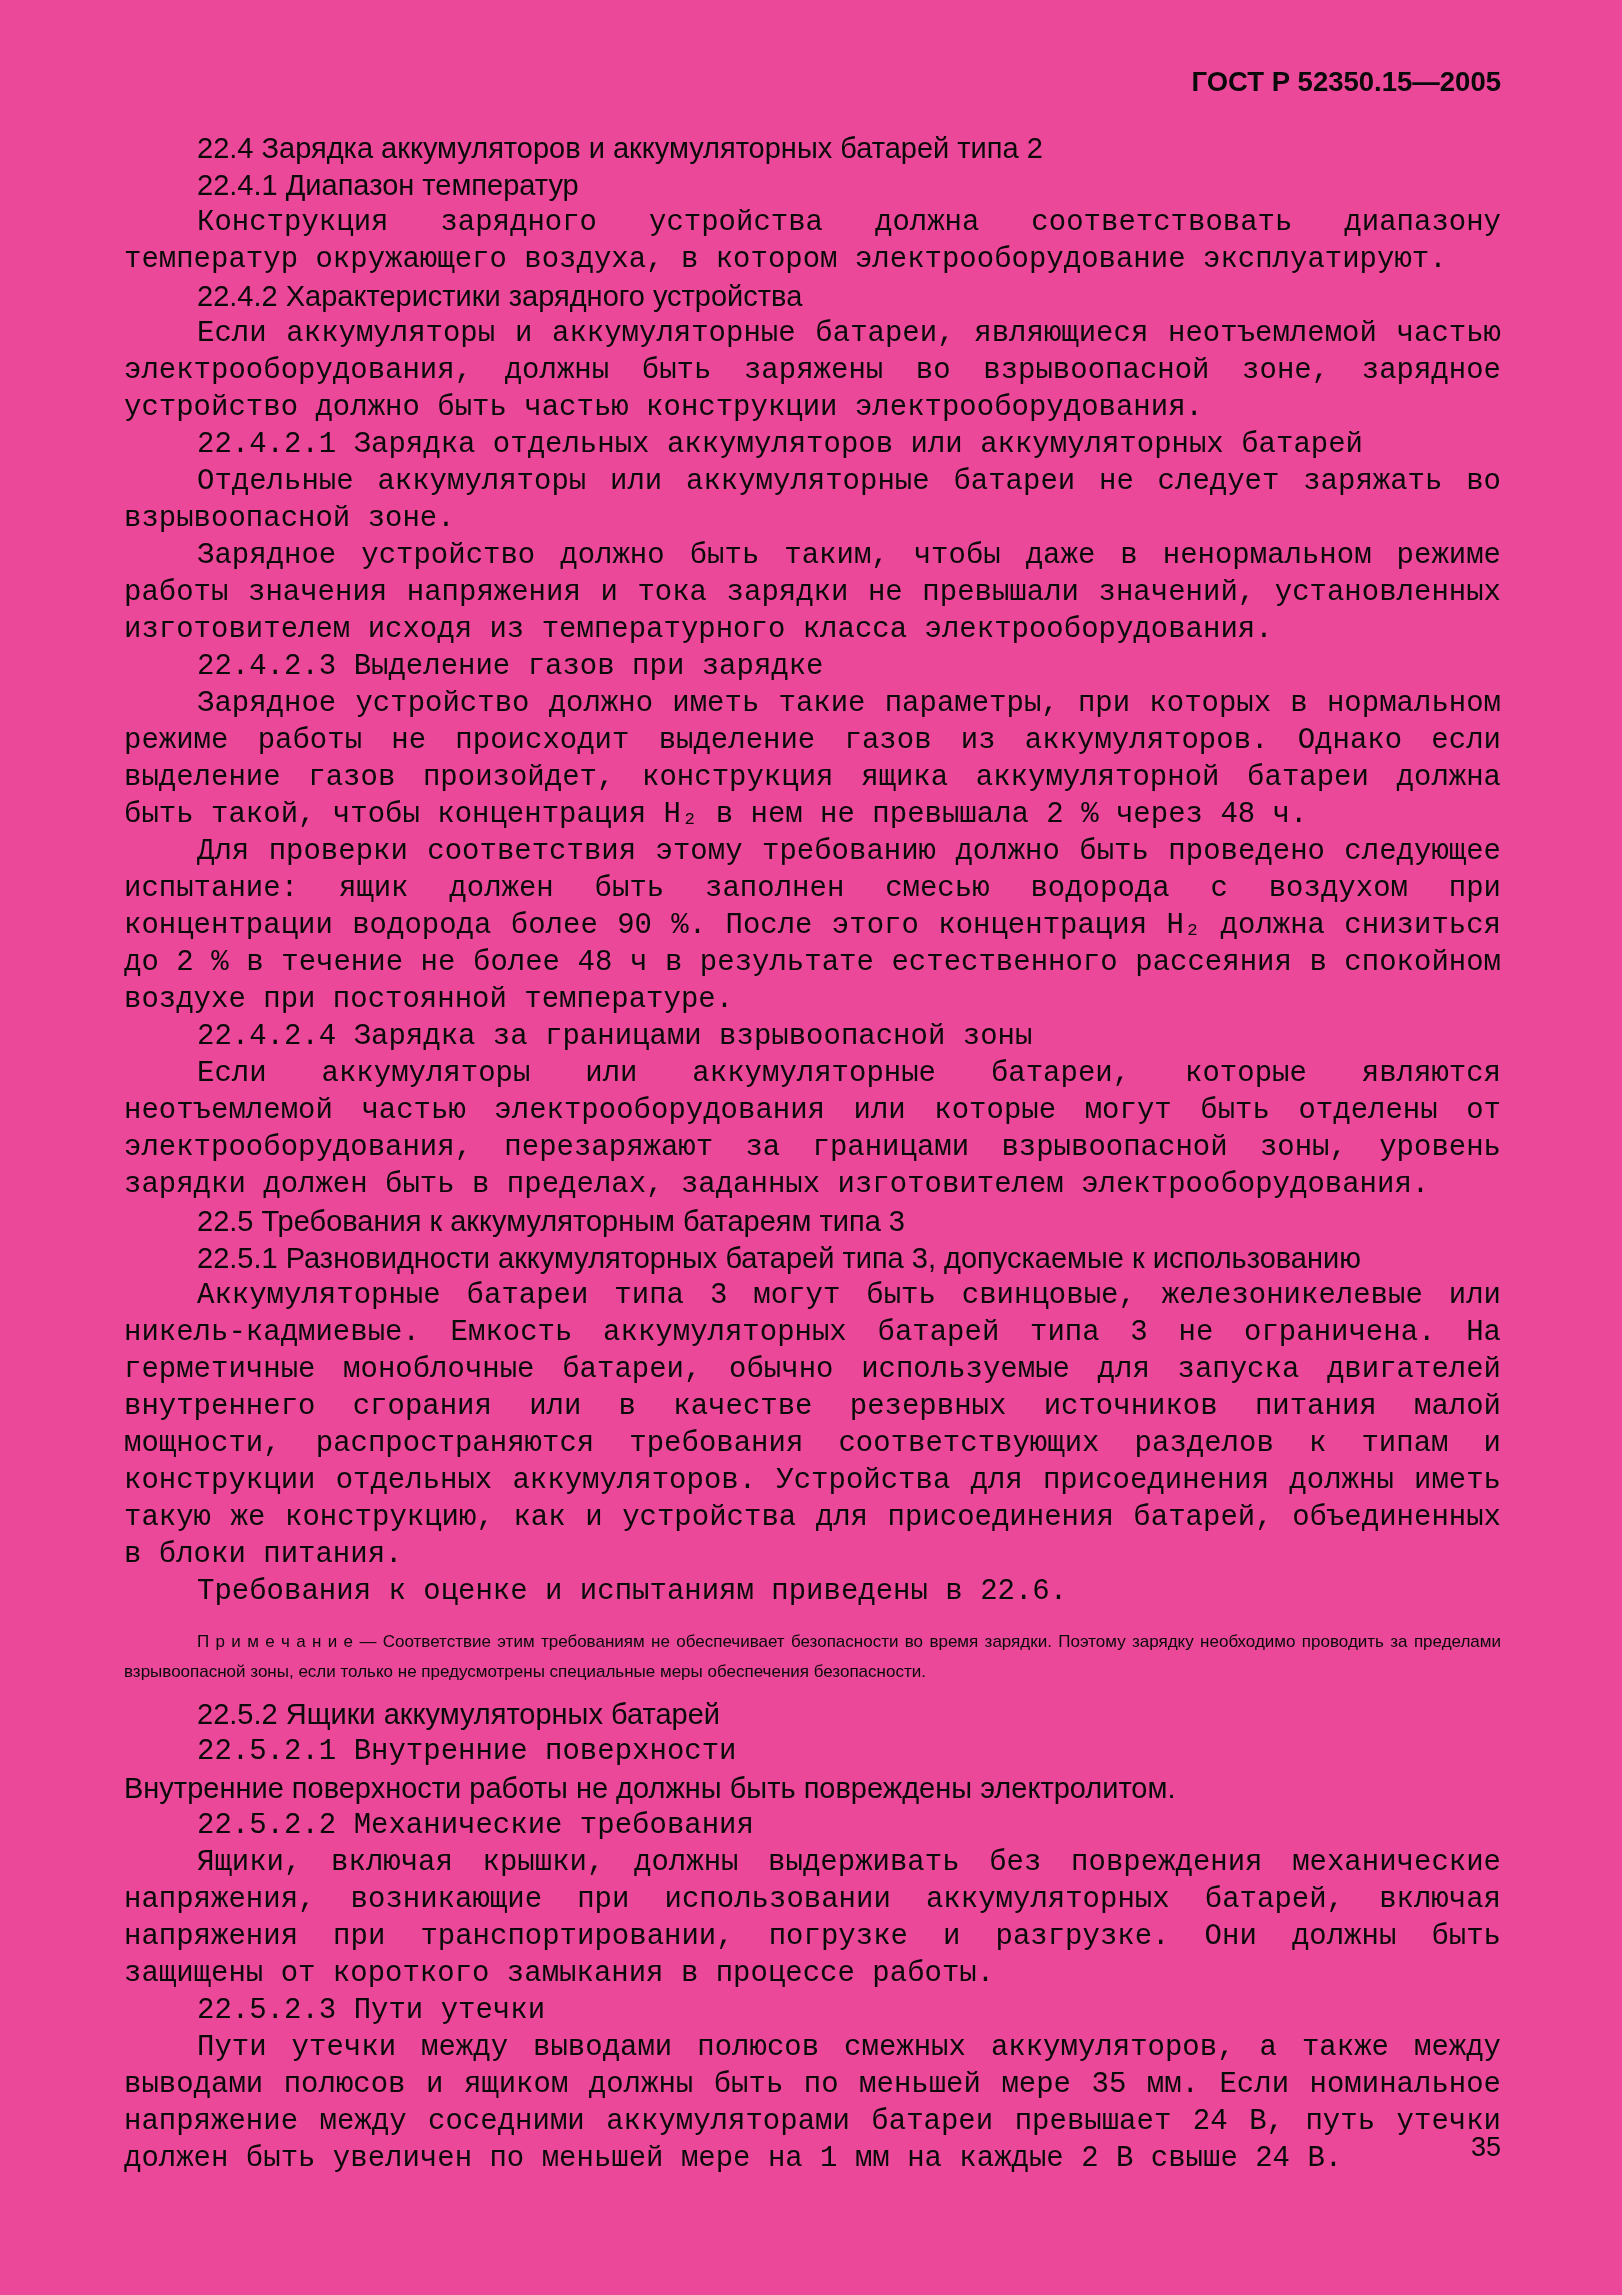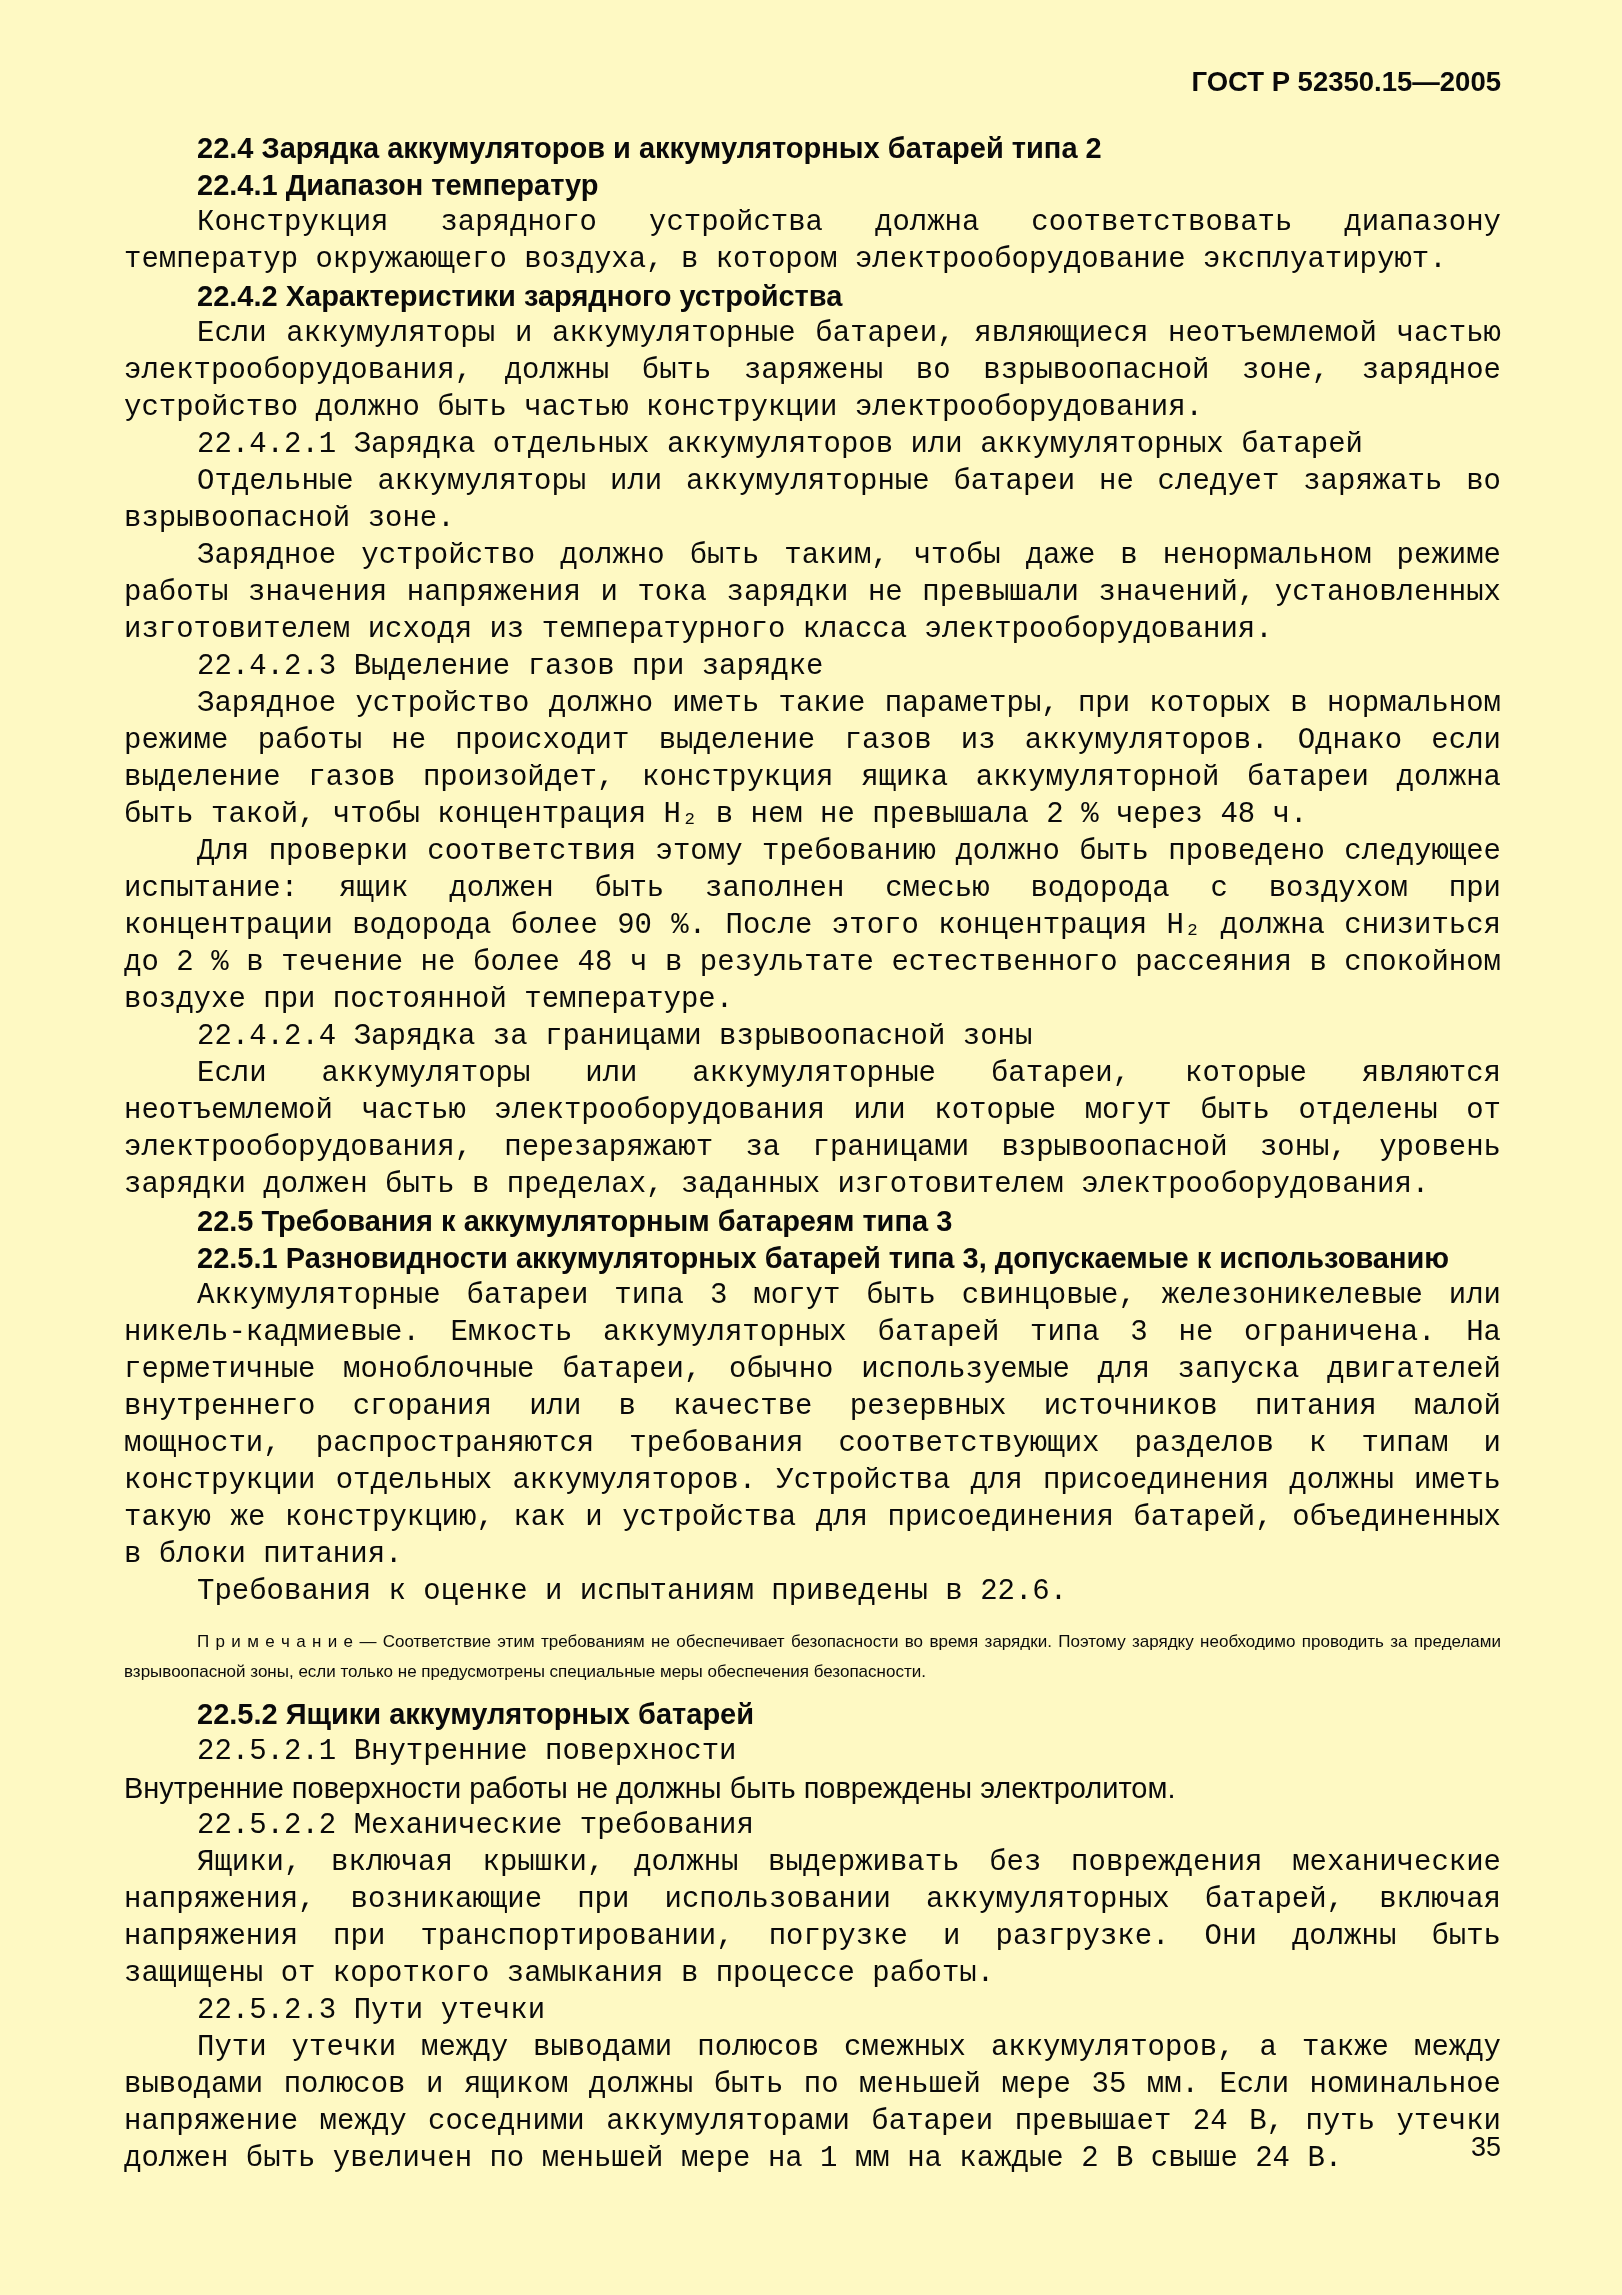--- a/index.html
+++ b/index.html
@@ -3,21 +3,21 @@
 <meta charset="utf-8">
 <style>
   * { box-sizing: border-box; }
   html, body { margin: 0; padding: 0; }
   body { background: #ffffff; }
 
   .page {
     position: relative;
     width: 1623px;
     height: 2295px;
-    background: #fef9c3;
+    background: #ec4899;
     color: #0a0a0a;
     font-family: "Liberation Sans", "DejaVu Sans", sans-serif;
     overflow: hidden;
   }
 
   .running-header {
     position: absolute;
     top: 65px;
     left: 124px;
     width: 1377px;
@@ -34,21 +34,21 @@
     width: 1377px;
     font-size: 29px;
     line-height: 37px;
     text-align: justify;
   }
 
   .blk {
     margin: 0;
     text-indent: 73px;
   }
-  .heading { font-weight: bold; }
+  .heading { font-weight: normal; }
   .paragraph { font-weight: normal; font-family: Liberation Mono, monospace; }
   .paragraph-flush { text-indent: 0; }
   .note {
     font-size: 17px;
     line-height: 30px;
     margin-top: 17px;
     margin-bottom: 9px;
   }
 
   .page-number {

